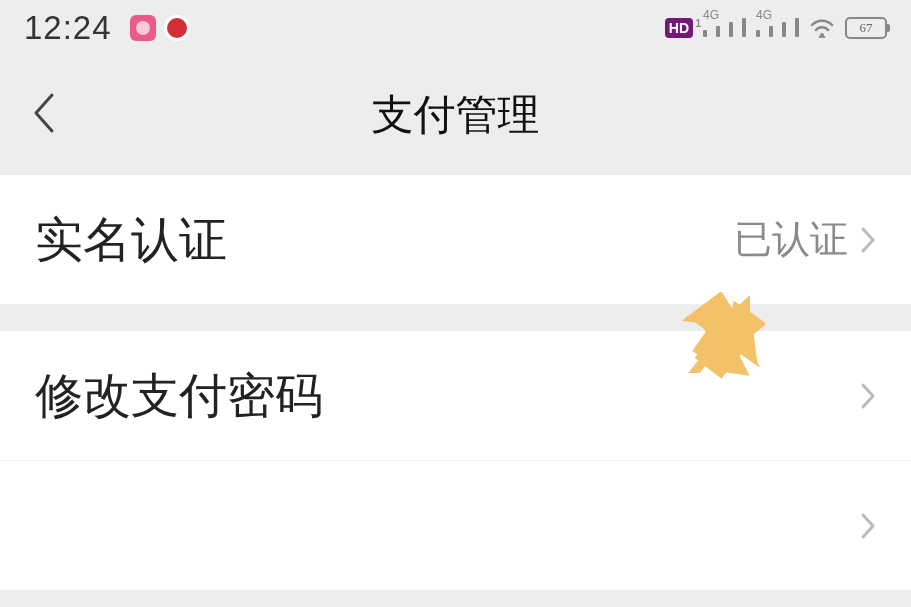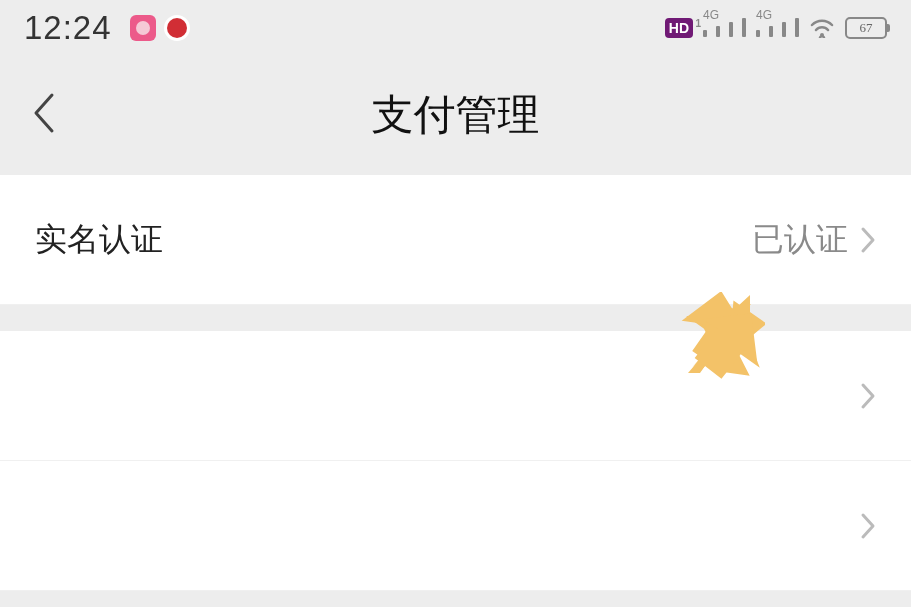--- a/index.html
+++ b/index.html
@@ -162,26 +162,26 @@
       height: 130px;
       background: #fff;
       display: flex;
       align-items: center;
       padding: 0 35px;
       cursor: pointer;
       border-bottom: 1px solid #f0f0f0;
     }
     .list-item:last-child { border-bottom: none; }
     .item-label {
-      font-size: 32px;
+      font-size: 48px;
       color: #222;
     }
     .item-value {
       margin-left: auto;
-      font-size: 32px;
+      font-size: 38px;
       color: #8a8a8a;
       margin-right: 12px;
     }
     .chevron-right svg { display: block; }
     .arrow-annotation {
       position: absolute;
       left: 685px;
       top: 300px;
       pointer-events: none;
     }
@@ -238,20 +238,21 @@
   <span class="chevron-right">
     <svg width="16" height="28" viewBox="0 0 16 28">
         <path d="M3 3 L13 14 L3 25" fill="none" stroke="#bbb" stroke-width="3" stroke-linecap="round" stroke-linejoin="round"></path>
       </svg>
   </span>
 </div>
 
 <div class="separator"></div>
 
 <div class="list-item">
+  <span class="item-label">修改支付密码</span>
   <span class="item-value"></span>
   <span class="chevron-right">
     <svg width="16" height="28" viewBox="0 0 16 28">
         <path d="M3 3 L13 14 L3 25" fill="none" stroke="#bbb" stroke-width="3" stroke-linecap="round" stroke-linejoin="round"></path>
       </svg>
   </span>
 </div>
 
 <div class="list-item">
   <span class="item-value"></span>

